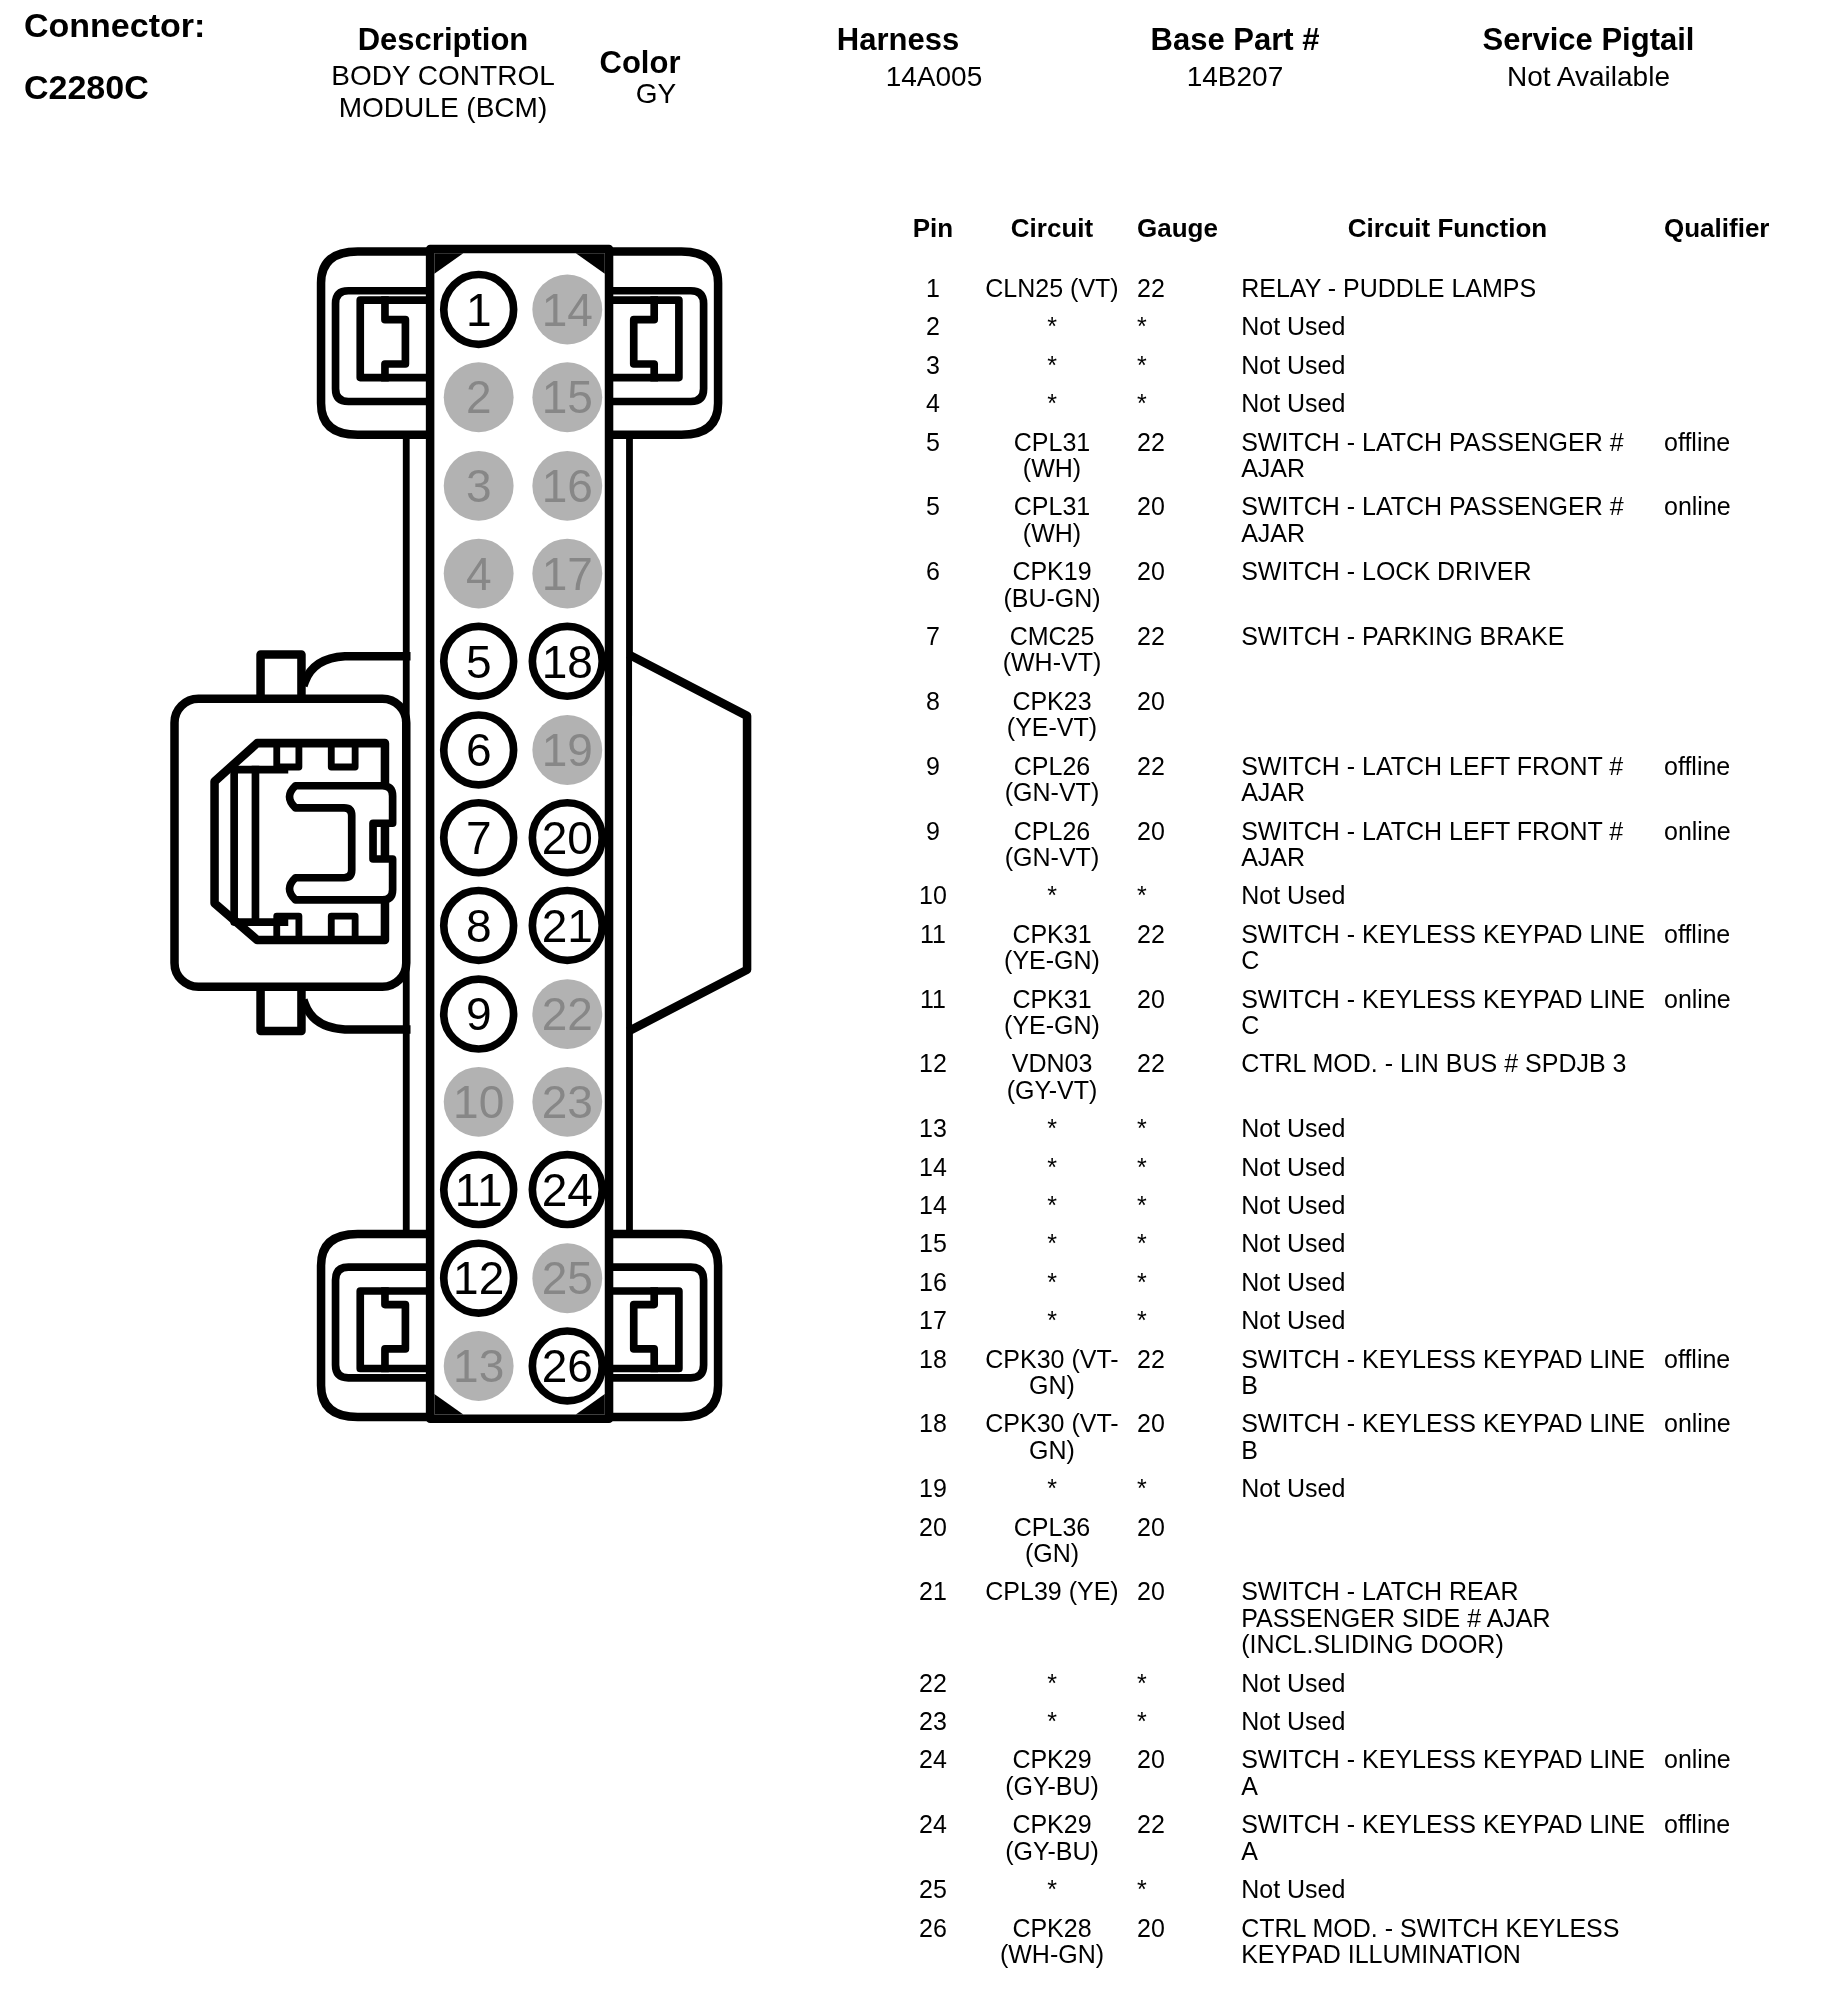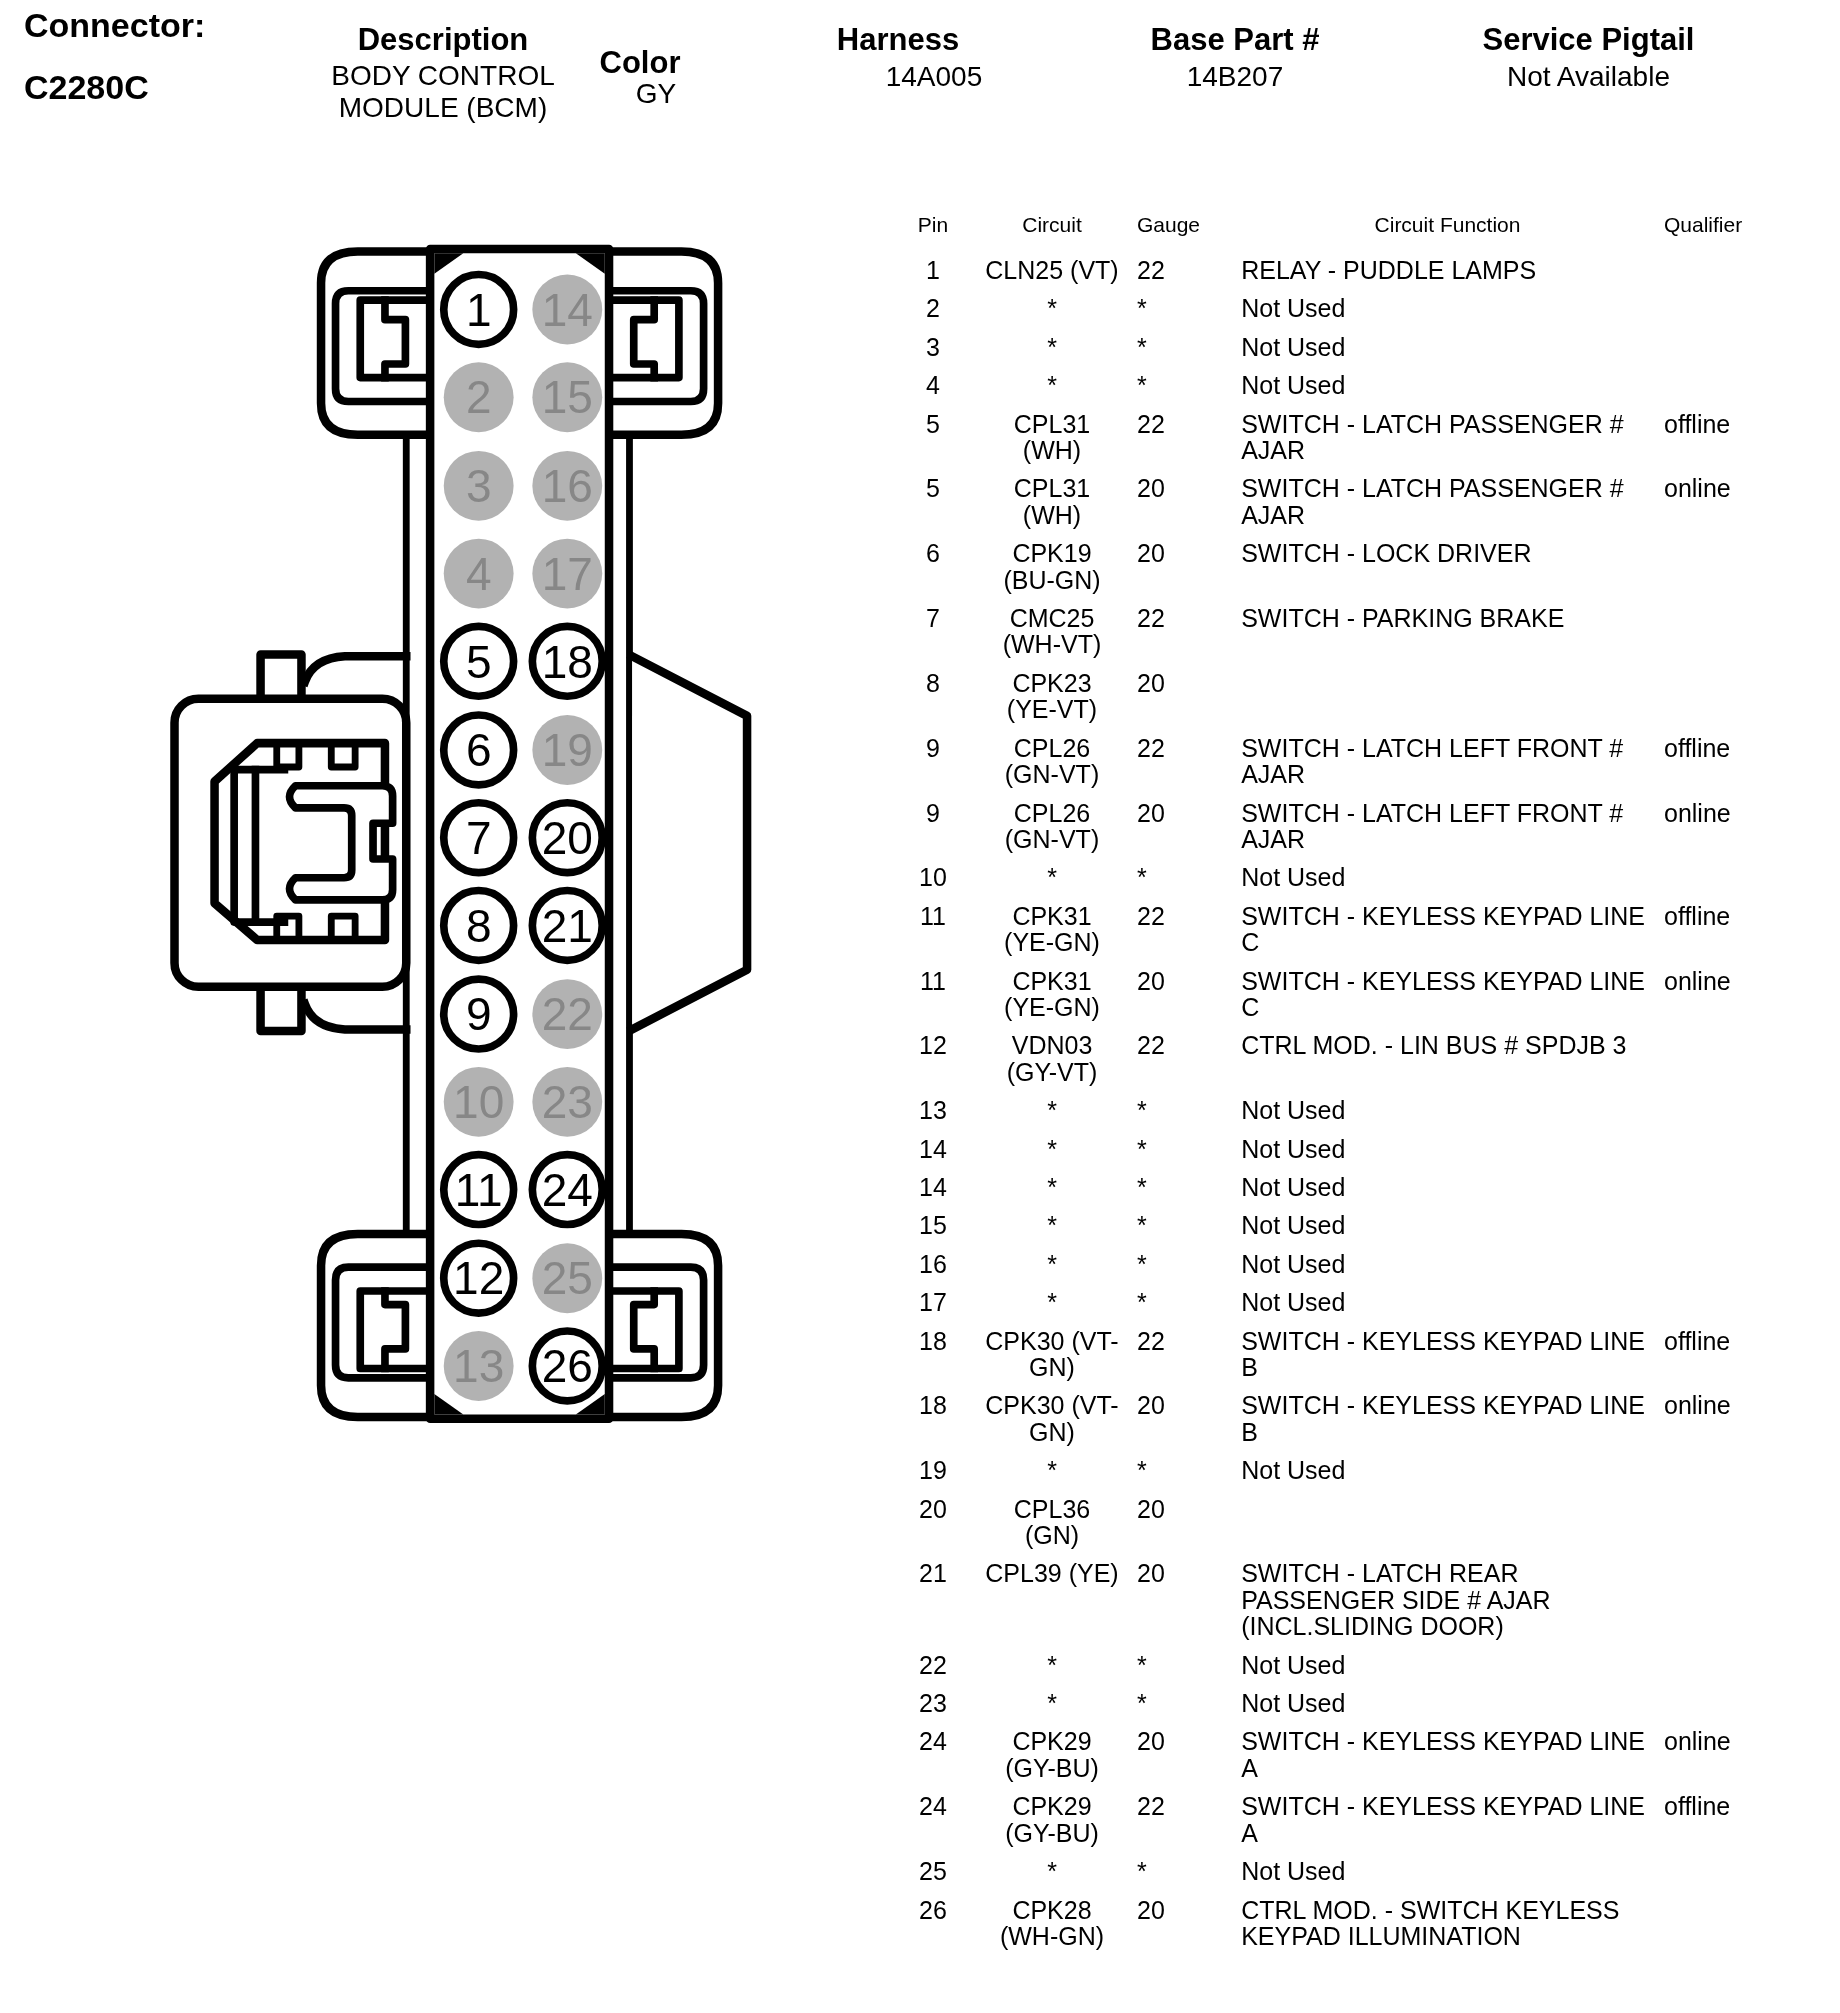--- a/index.html
+++ b/index.html
@@ -3,21 +3,21 @@
 <meta charset="utf-8">
 <style>
   html,body{margin:0;padding:0;background:#fff;}
   body{width:1841px;height:2014px;position:relative;font-family:"Liberation Sans",sans-serif;color:#000;overflow:hidden;}
   .abs{position:absolute;}
   .hdr-label{font-weight:bold;font-size:31px;text-align:center;}
   .hdr-value{font-size:28px;text-align:center;line-height:32px;white-space:pre-line;}
   .conn-label{font-weight:bold;font-size:34px;}
   
   #pin-table{position:absolute;left:899px;top:213px;width:942px;}
-  .thead{display:flex;font-weight:normal;font-size:21px;margin-bottom:8px;}
+  .thead{display:flex;font-weight:bold;font-size:26px;margin-bottom:19px;}
   .trow{display:flex;align-items:flex-start;padding-top:12px;font-size:25px;line-height:26.4px;}
   .c-pin{width:68px;text-align:center;flex:none;}
   .c-circuit{width:170px;text-align:center;flex:none;white-space:pre-line;}
   .c-gauge{width:94px;text-align:left;flex:none;}
   .c-func{width:433px;box-sizing:border-box;padding-left:10.2px;text-align:left;flex:none;white-space:pre-line;}
   .c-func-h{width:433px;text-align:center;flex:none;}
   .c-qual{flex:1;text-align:left;}
   svg text{font-family:"Liberation Sans",sans-serif;}
 </style>
 </head>

